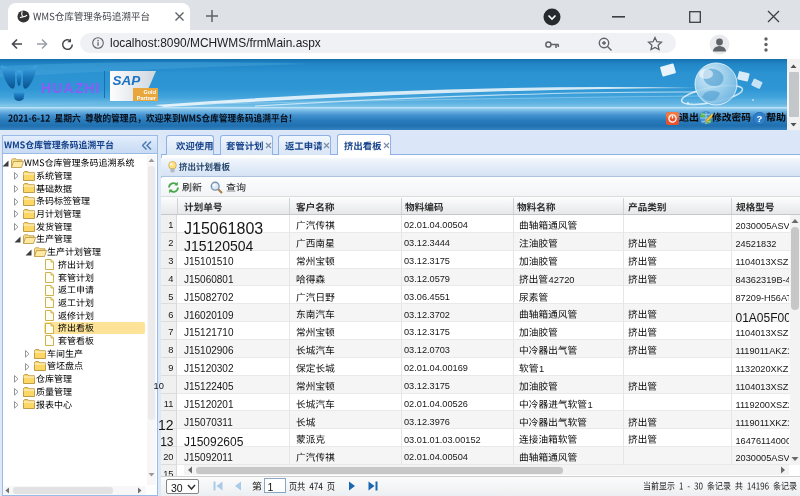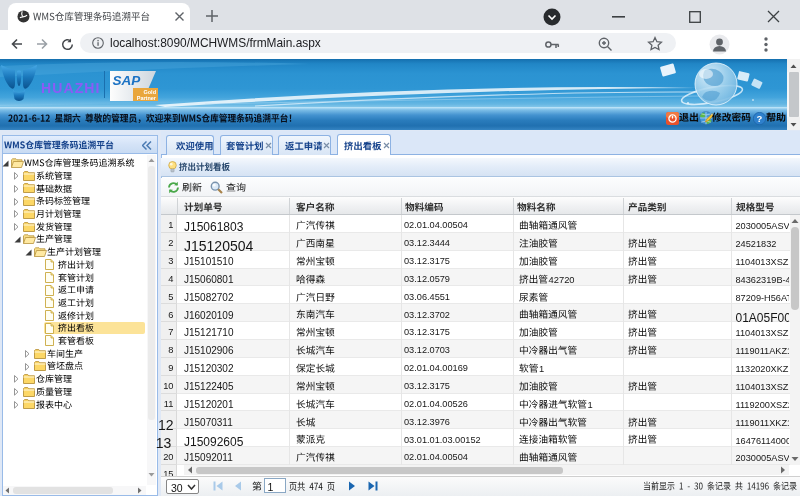--- a/index.html
+++ b/index.html
@@ -923,21 +923,21 @@
 <div style="position:absolute;left:161px;top:410.4px;width:16px;height:1px;background:#dcdcdc"></div>
 <div style="position:absolute;left:161px;top:428.3px;width:16px;height:1px;background:#dcdcdc"></div>
 <div style="position:absolute;left:161px;top:446.1px;width:16px;height:1px;background:#dcdcdc"></div>
 <div style="position:absolute;left:161px;top:464.0px;width:16px;height:1px;background:#dcdcdc"></div>
 <div style="position:absolute;left:288.5px;top:215px;width:1px;height:250px;background:#e6e6e6"></div>
 <div style="position:absolute;left:400.5px;top:215px;width:1px;height:250px;background:#e6e6e6"></div>
 <div style="position:absolute;left:512.5px;top:215px;width:1px;height:250px;background:#e6e6e6"></div>
 <div style="position:absolute;left:623px;top:215px;width:1px;height:250px;background:#e6e6e6"></div>
 <div style="position:absolute;left:731px;top:215px;width:1px;height:250px;background:#e6e6e6"></div>
 <div style="position:absolute;left:153.5px;top:221.3px;width:20px;text-align:right;font-size:9.3px;color:#161616;line-height:1;white-space:pre">1</div>
-<div style="position:absolute;left:184px;top:221.3px;font-size:12px;color:#161616;line-height:1;white-space:pre">J15061803</div>
+<div style="position:absolute;left:184px;top:221.3px;font-size:16px;color:#161616;line-height:1;white-space:pre">J15061803</div>
 <svg style="position:absolute;left:295.5px;top:218.0px;overflow:visible" width="38.8" height="14.5">
     <g fill="#111" transform="translate(0,10.82) scale(0.009700,-0.009700)">
       <use href="#g5e7f" x="0"></use>
       <use href="#g6c7d" x="1000"></use>
       <use href="#g4f20" x="2000"></use>
       <use href="#g797a" x="3000"></use>
     </g>
   </svg>
 <div style="position:absolute;left:404px;top:221.3px;font-size:9.2px;color:#161616;line-height:1;white-space:pre">02.01.04.00504</div>
 <svg style="position:absolute;left:519.0px;top:218.0px;overflow:visible" width="58.2" height="14.5">
@@ -1147,21 +1147,21 @@
   </svg>
 <div style="position:absolute;left:404px;top:364.156px;font-size:9.2px;color:#161616;line-height:1;white-space:pre">02.01.04.00169</div>
 <svg style="position:absolute;left:519.0px;top:360.9px;overflow:visible" width="19.5" height="14.5">
     <g fill="#111" transform="translate(0,10.82) scale(0.009750,-0.009700)">
       <use href="#g8f6f" x="0"></use>
       <use href="#g7ba1" x="1000"></use>
     </g>
   </svg>
 <div style="position:absolute;left:539px;top:364.156px;font-size:9.4px;color:#161616;line-height:1;white-space:pre">1</div>
 <div style="position:absolute;left:735.5px;top:364.156px;width:53px;height:12px;overflow:hidden;font-size:9.2px;color:#161616;line-height:1.2;white-space:pre">1132020XKZD</div>
-<div style="position:absolute;left:153.5px;top:382.013px;width:20px;text-align:right;font-size:9.3px;color:#161616;line-height:1;white-space:pre">10</div>
+<div style="position:absolute;left:153.5px;top:382.013px;width:20px;text-align:left;font-size:9.3px;color:#161616;line-height:1;white-space:pre">10</div>
 <div style="position:absolute;left:184px;top:382.013px;font-size:10.0px;color:#161616;line-height:1;white-space:pre">J15122405</div>
 <svg style="position:absolute;left:295.5px;top:378.7px;overflow:visible" width="38.8" height="14.5">
     <g fill="#111" transform="translate(0,10.82) scale(0.009700,-0.009700)">
       <use href="#g5e38" x="0"></use>
       <use href="#g5dde" x="1000"></use>
       <use href="#g5b9d" x="2000"></use>
       <use href="#g987f" x="3000"></use>
     </g>
   </svg>
 <div style="position:absolute;left:404px;top:382.013px;font-size:9.2px;color:#161616;line-height:1;white-space:pre">03.12.3175</div>
@@ -1226,21 +1226,21 @@
     </g>
   </svg>
 <svg style="position:absolute;left:627.5px;top:414.5px;overflow:visible" width="29.0" height="14.5">
     <g fill="#111" transform="translate(0,10.82) scale(0.009667,-0.009700)">
       <use href="#g6324" x="0"></use>
       <use href="#g51fa" x="1000"></use>
       <use href="#g7ba1" x="2000"></use>
     </g>
   </svg>
 <div style="position:absolute;left:735.5px;top:417.72700000000003px;width:53px;height:12px;overflow:hidden;font-size:9.2px;color:#161616;line-height:1.2;white-space:pre">1119011XKZ1</div>
-<div style="position:absolute;left:153.5px;top:435.584px;width:20px;text-align:center;font-size:14px;color:#161616;line-height:1;white-space:pre">13</div>
+<div style="position:absolute;left:153.5px;top:435.584px;width:20px;text-align:right;font-size:12px;color:#161616;line-height:1;white-space:pre">13</div>
 <div style="position:absolute;left:184px;top:435.584px;font-size:12px;color:#161616;line-height:1;white-space:pre">J15092605</div>
 <svg style="position:absolute;left:295.5px;top:432.3px;overflow:visible" width="29.1" height="14.5">
     <g fill="#111" transform="translate(0,10.82) scale(0.009700,-0.009700)">
       <use href="#g8499" x="0"></use>
       <use href="#g6d3e" x="1000"></use>
       <use href="#g514b" x="2000"></use>
     </g>
   </svg>
 <div style="position:absolute;left:404px;top:435.584px;font-size:9.2px;color:#161616;line-height:1;white-space:pre">03.01.01.03.00152</div>
 <svg style="position:absolute;left:519.0px;top:432.3px;overflow:visible" width="58.2" height="14.5">

